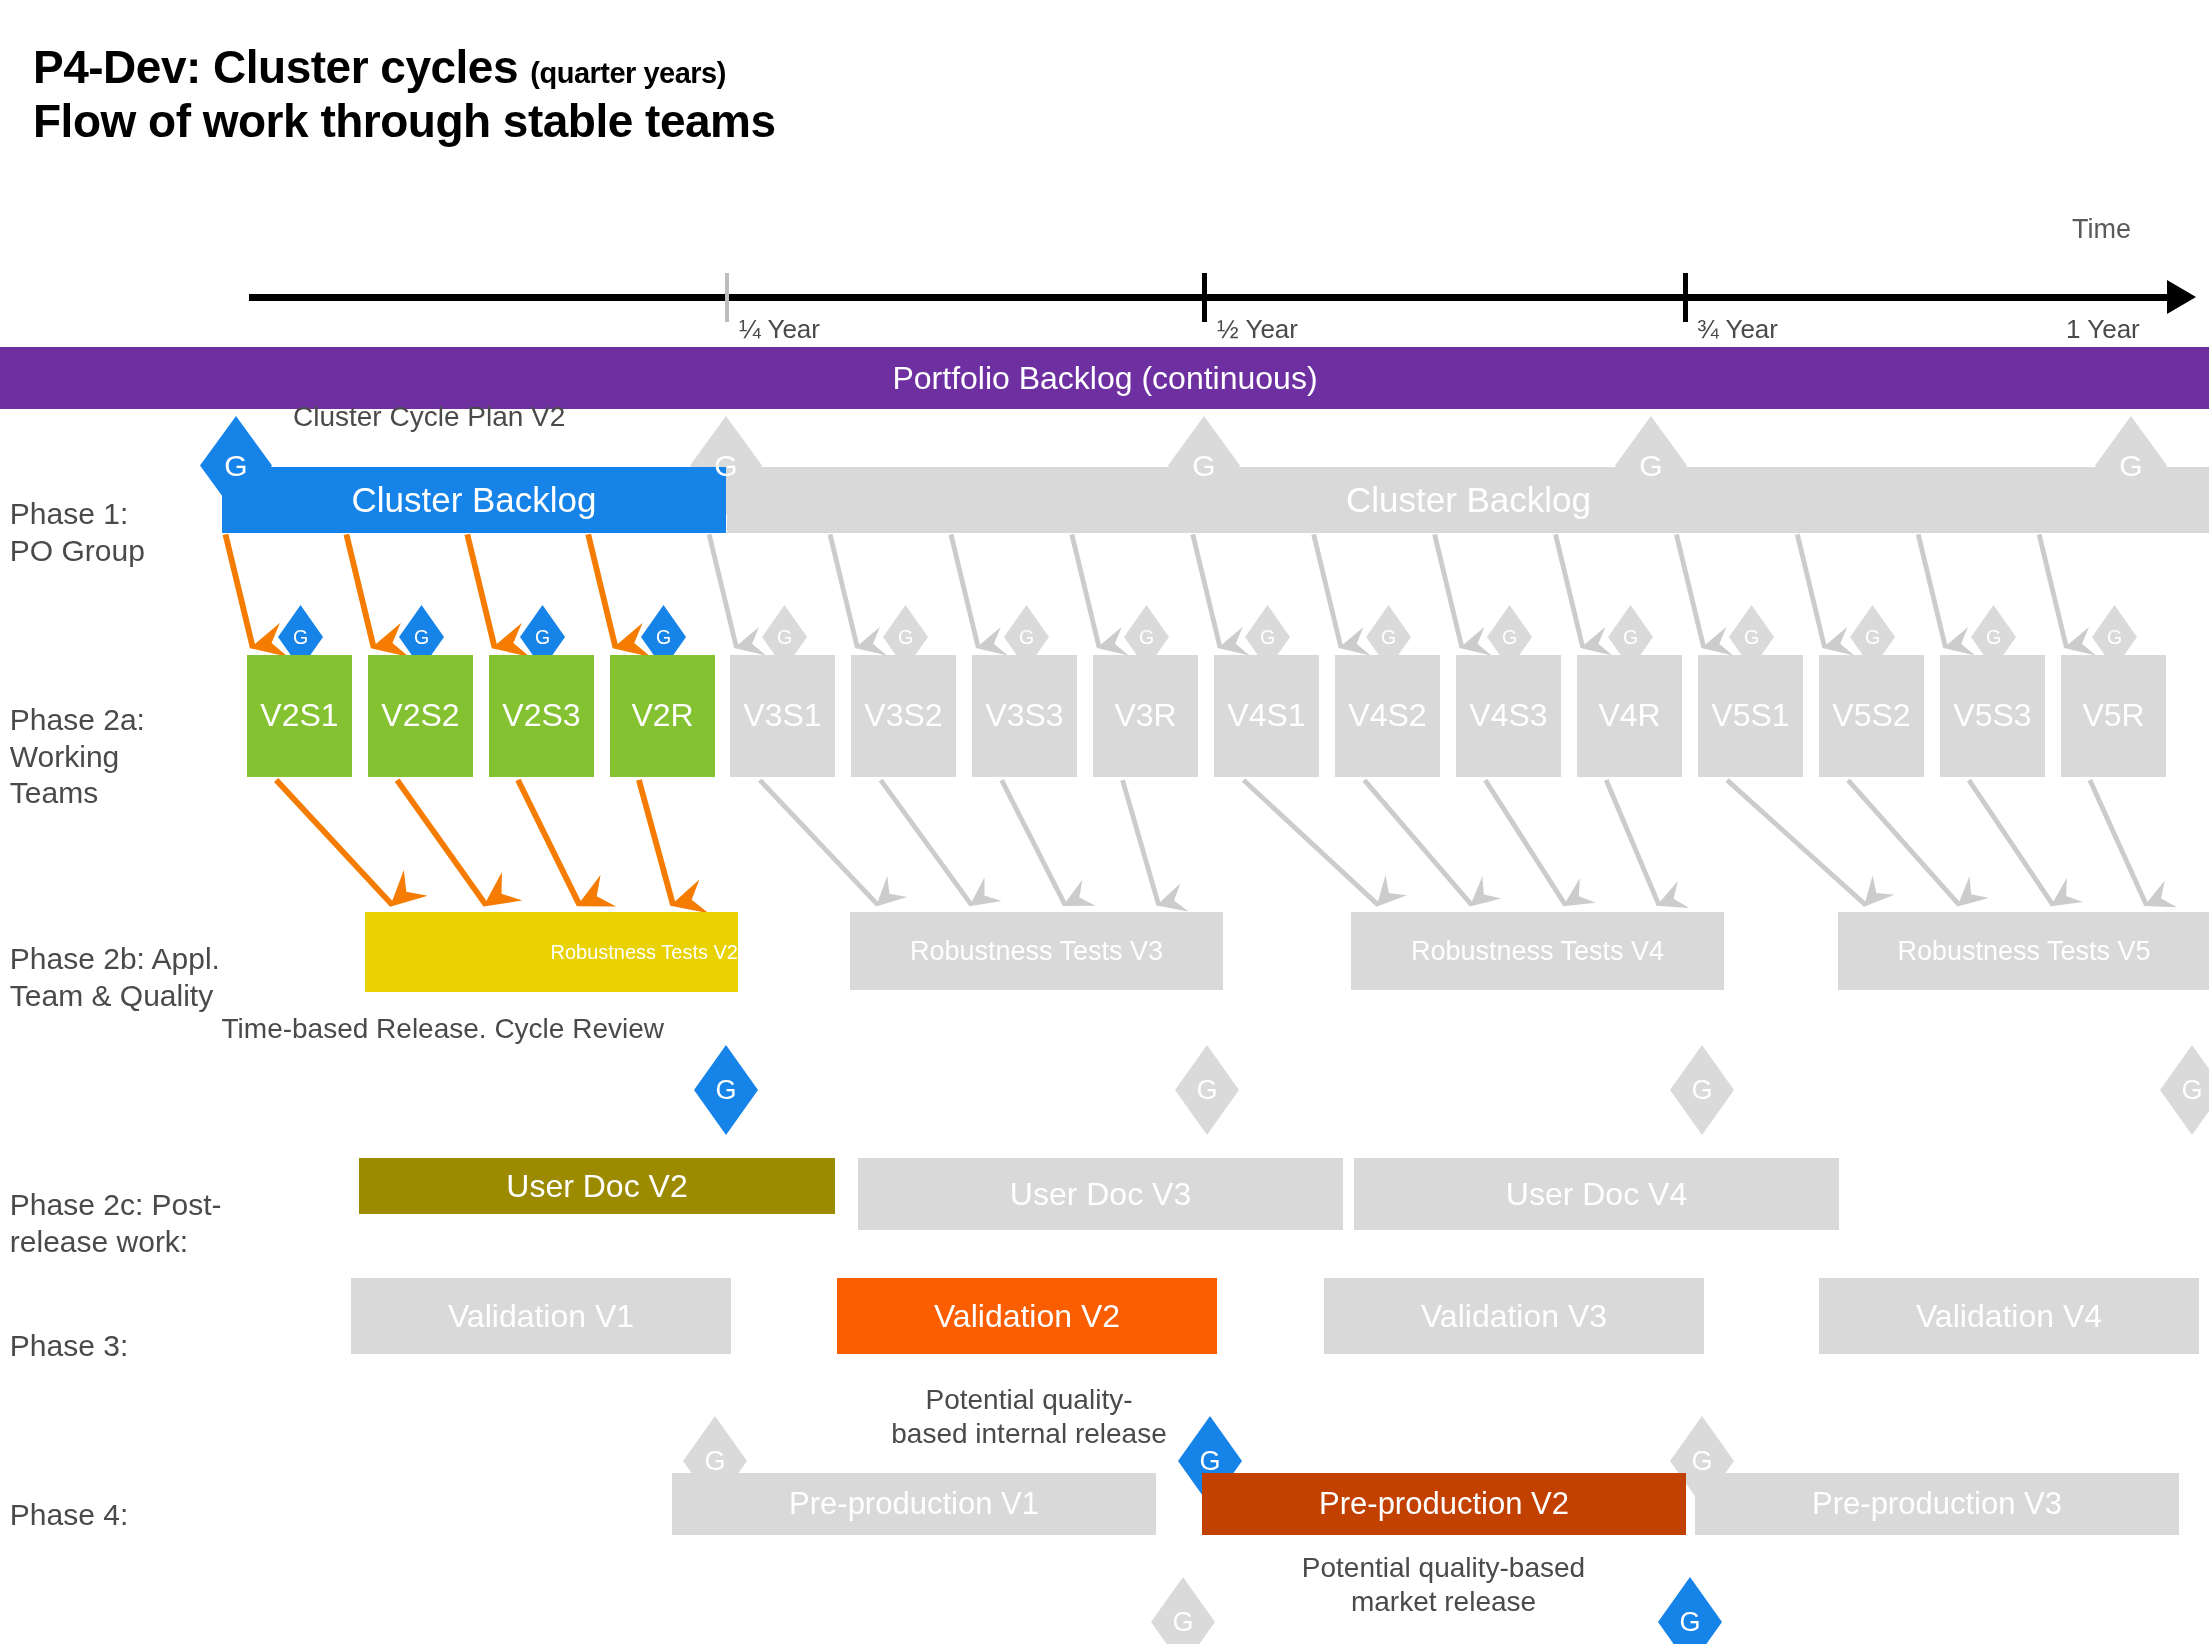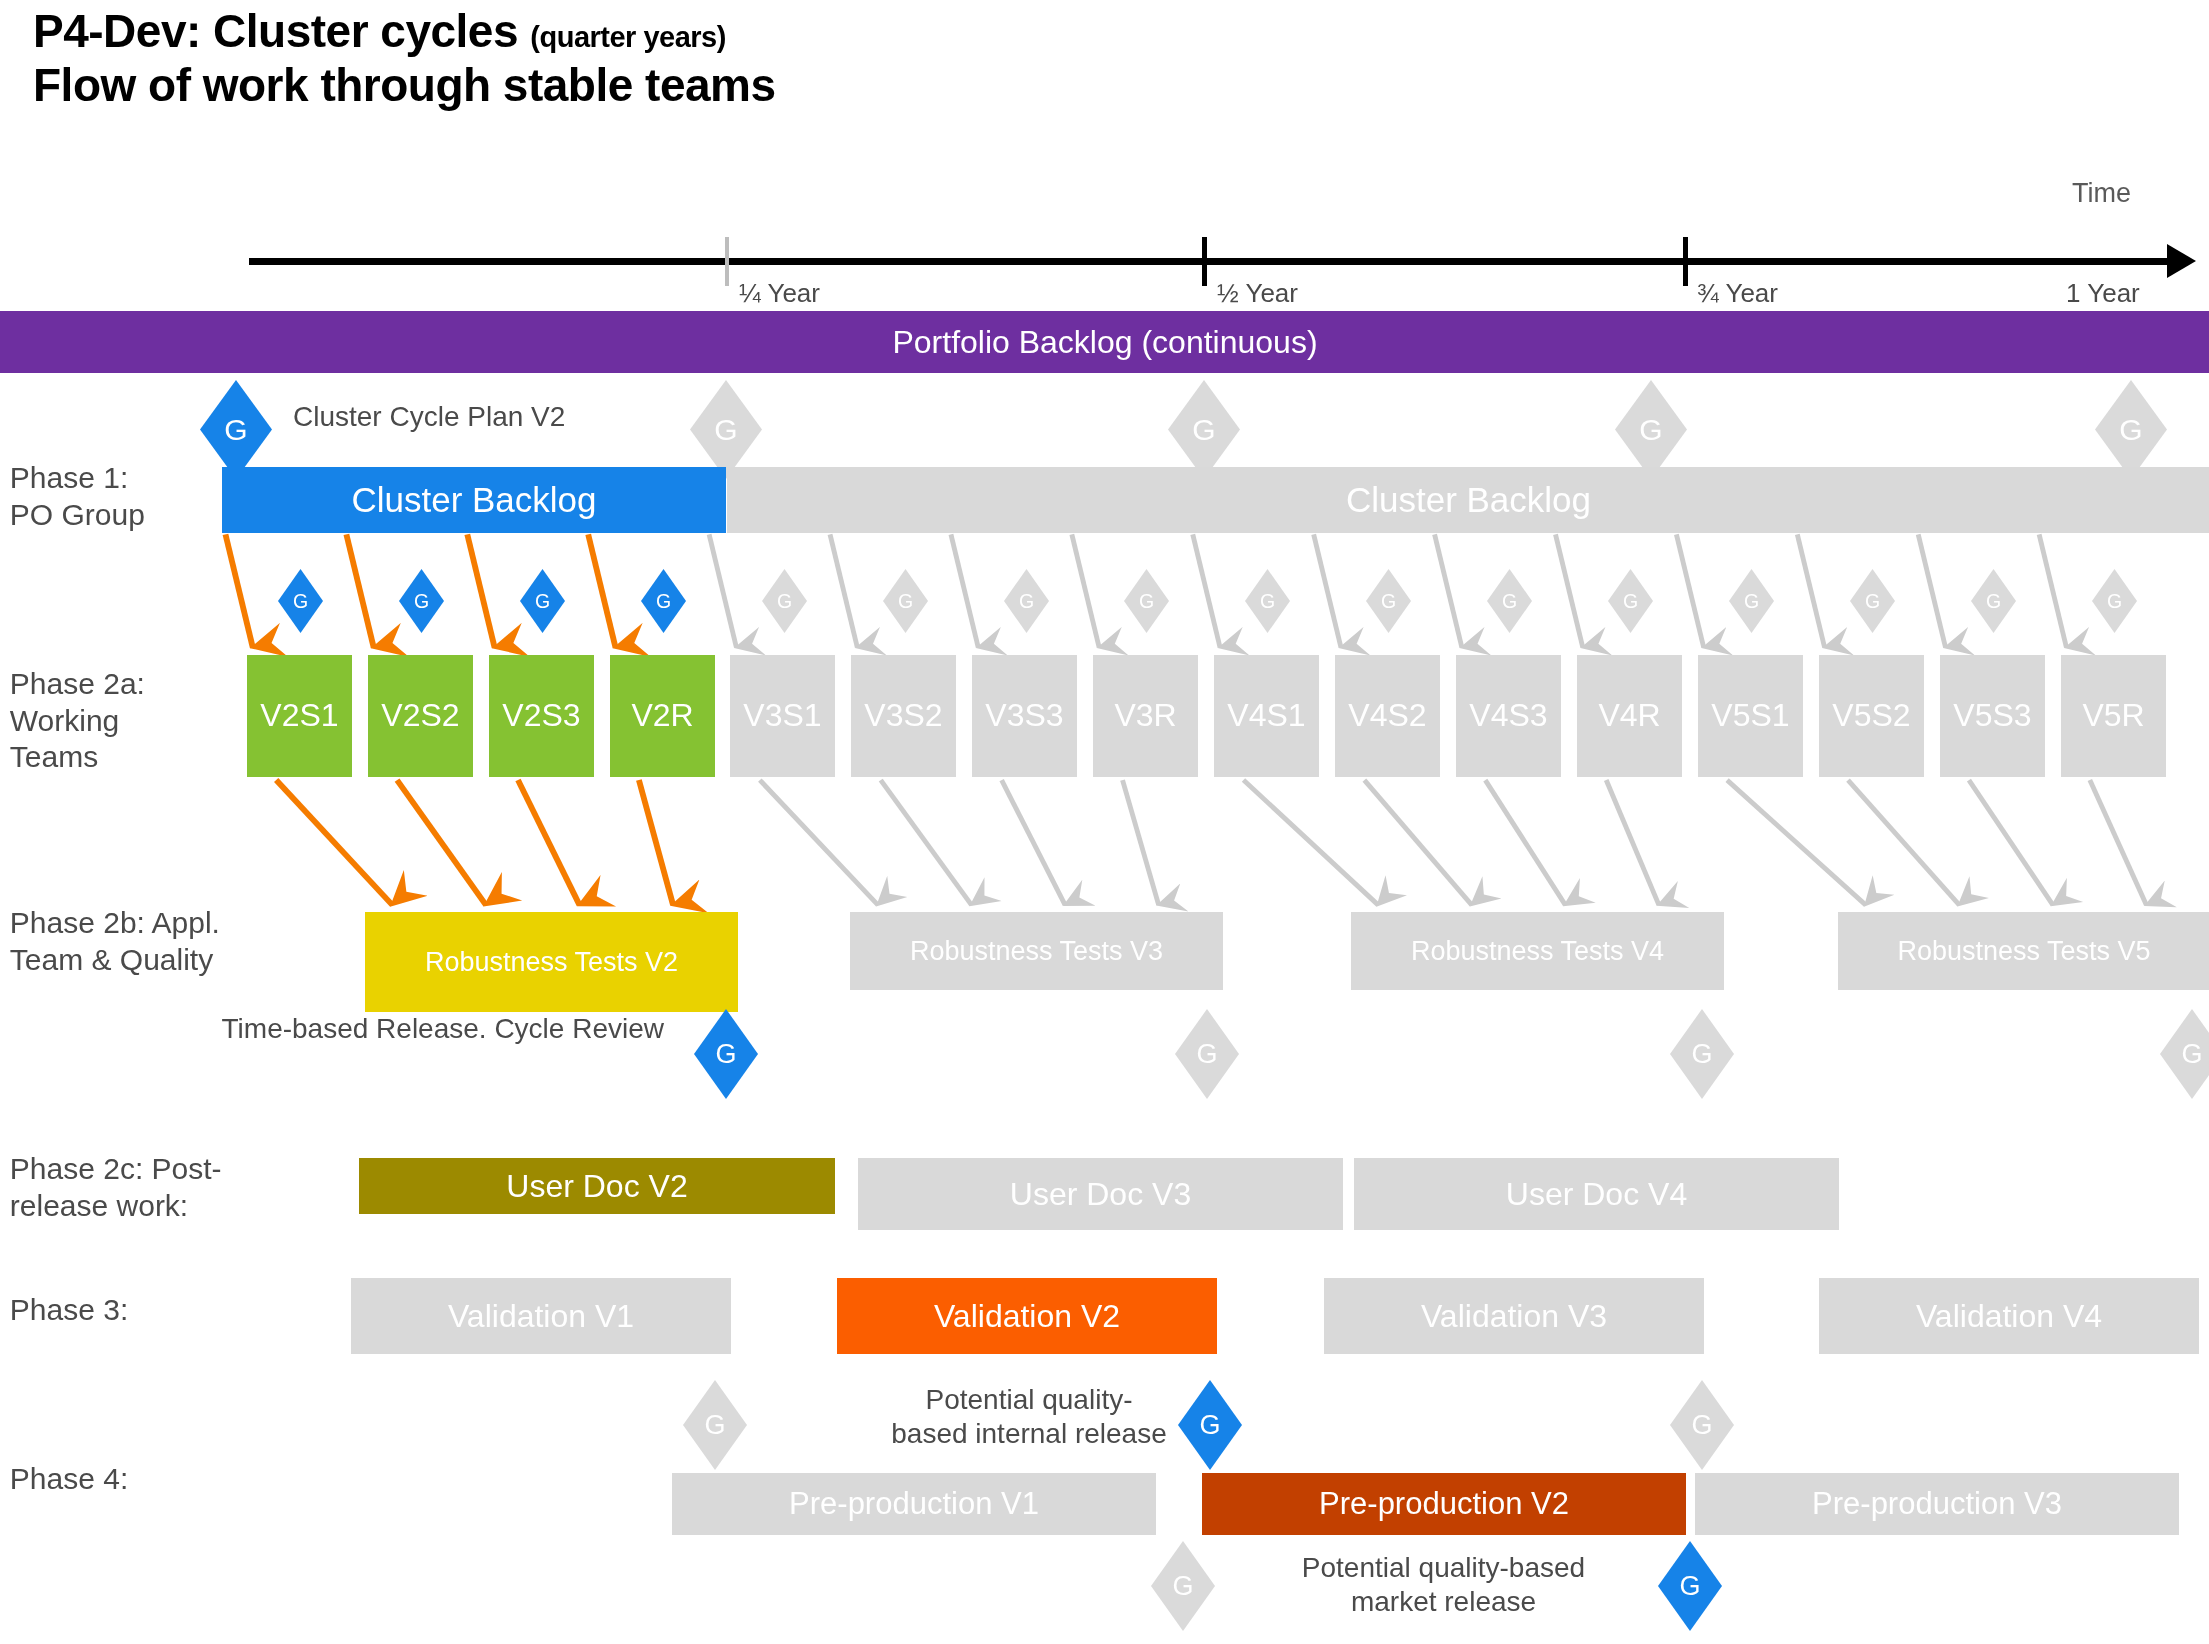--- a/index.html
+++ b/index.html
@@ -1,19 +1,19 @@
 <!DOCTYPE html>
 <html><head>
 <meta charset="utf-8">
 <style>
   html,body{margin:0;padding:0;background:#fff;}
   body{width:2210px;height:1644px;position:relative;overflow:hidden;
        font-family:"Liberation Sans","DejaVu Sans",sans-serif;color:#3b3b3b;}
 
-  .abs{position:absolute;}
+  .abs{position:absolute;margin-top:36px;}
 
   
   #title-block{left:33px;top:3.9px;width:1365px;}
   .title-line{font-weight:bold;color:#000;letter-spacing:-0.5px;line-height:1.18;}
   #title-1{font-size:46px;}
   #title-1 .sub{font-size:29px;}
   #title-2{font-size:46px;}
 
   
   #time-label{left:2072px;top:178px;font-size:27px;color:#5a5a5a;}
@@ -322,21 +322,21 @@
       <span>V5</span>
       <span>R</span>
     </div>
   </div>
 
 <div class="abs row-label" style="top:905px">
     <div>Phase 2b: Appl.</div>
     <div>Team &amp; Quality</div>
   </div>
 <div id="phase2b-row">
-    <div class="bar yellow" style="left: 365px; top: 912px; width: 373px; height: 100px; font-size: 27px;">
+    <div class="bar yellow" style="left: 365px; top: 912px; width: 373px; height: 80px; font-size: 20px; justify-content: flex-end;">
       <span>Robustness Tests V2</span>
     </div>
     <div class="bar gray" style="left: 850px; top: 912px; width: 373px; height: 78px; font-size: 27px;">
       <span>Robustness Tests V3</span>
     </div>
     <div class="bar gray" style="left: 1351px; top: 912px; width: 373px; height: 78px; font-size: 27px;">
       <span>Robustness Tests V4</span>
     </div>
     <div class="bar gray" style="left: 1838px; top: 912px; width: 372px; height: 78px; font-size: 27px;">
       <span>Robustness Tests V5</span>

